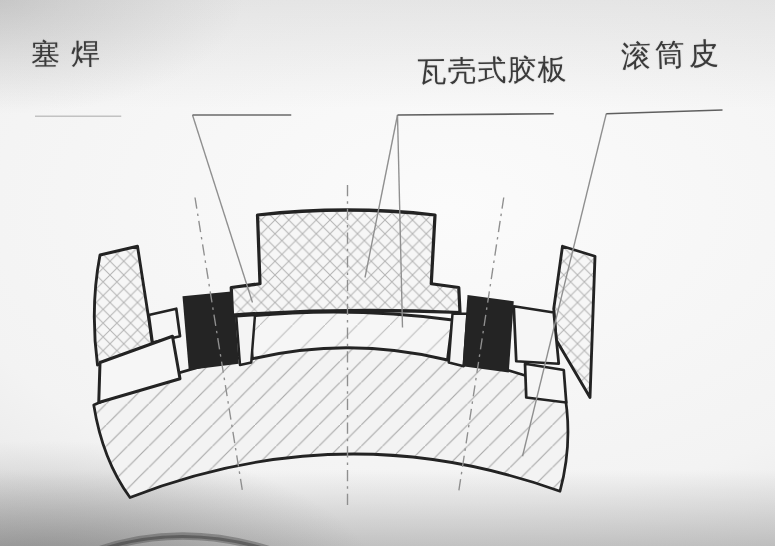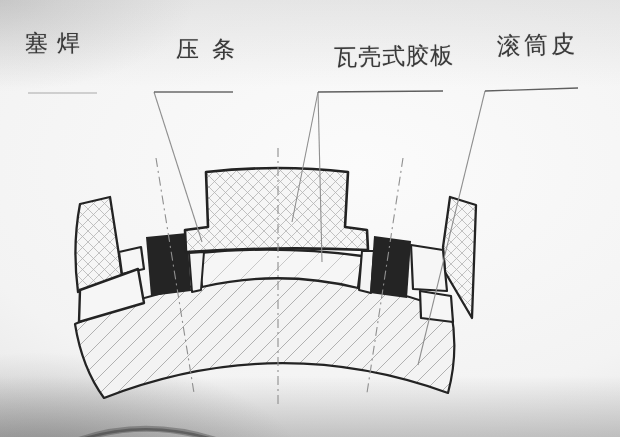--- a/index.html
+++ b/index.html
@@ -91,17 +91,16 @@
 
     <g fill="none">
       <path d="M28,93 L97,93" stroke="#c2c2c2" stroke-width="1.3"></path>
       <path d="M154,92 L233,92" stroke="#6a6a6a" stroke-width="1.3"></path>
       <path d="M318,92 L443,91" stroke="#5f5f5f" stroke-width="1.3"></path>
       <path d="M485,91 L578,88" stroke="#5f5f5f" stroke-width="1.3"></path>
     </g>
   </svg>
 
   <div class="lbl lbl-plug">塞焊</div>
-  <div class="lbl lbl-press">压条</div>
   <div class="lbl lbl-shellplate">瓦壳式胶板</div>
   <div class="lbl lbl-drumshell">滚筒皮</div>
 
 </div>
 
 </body></html>

